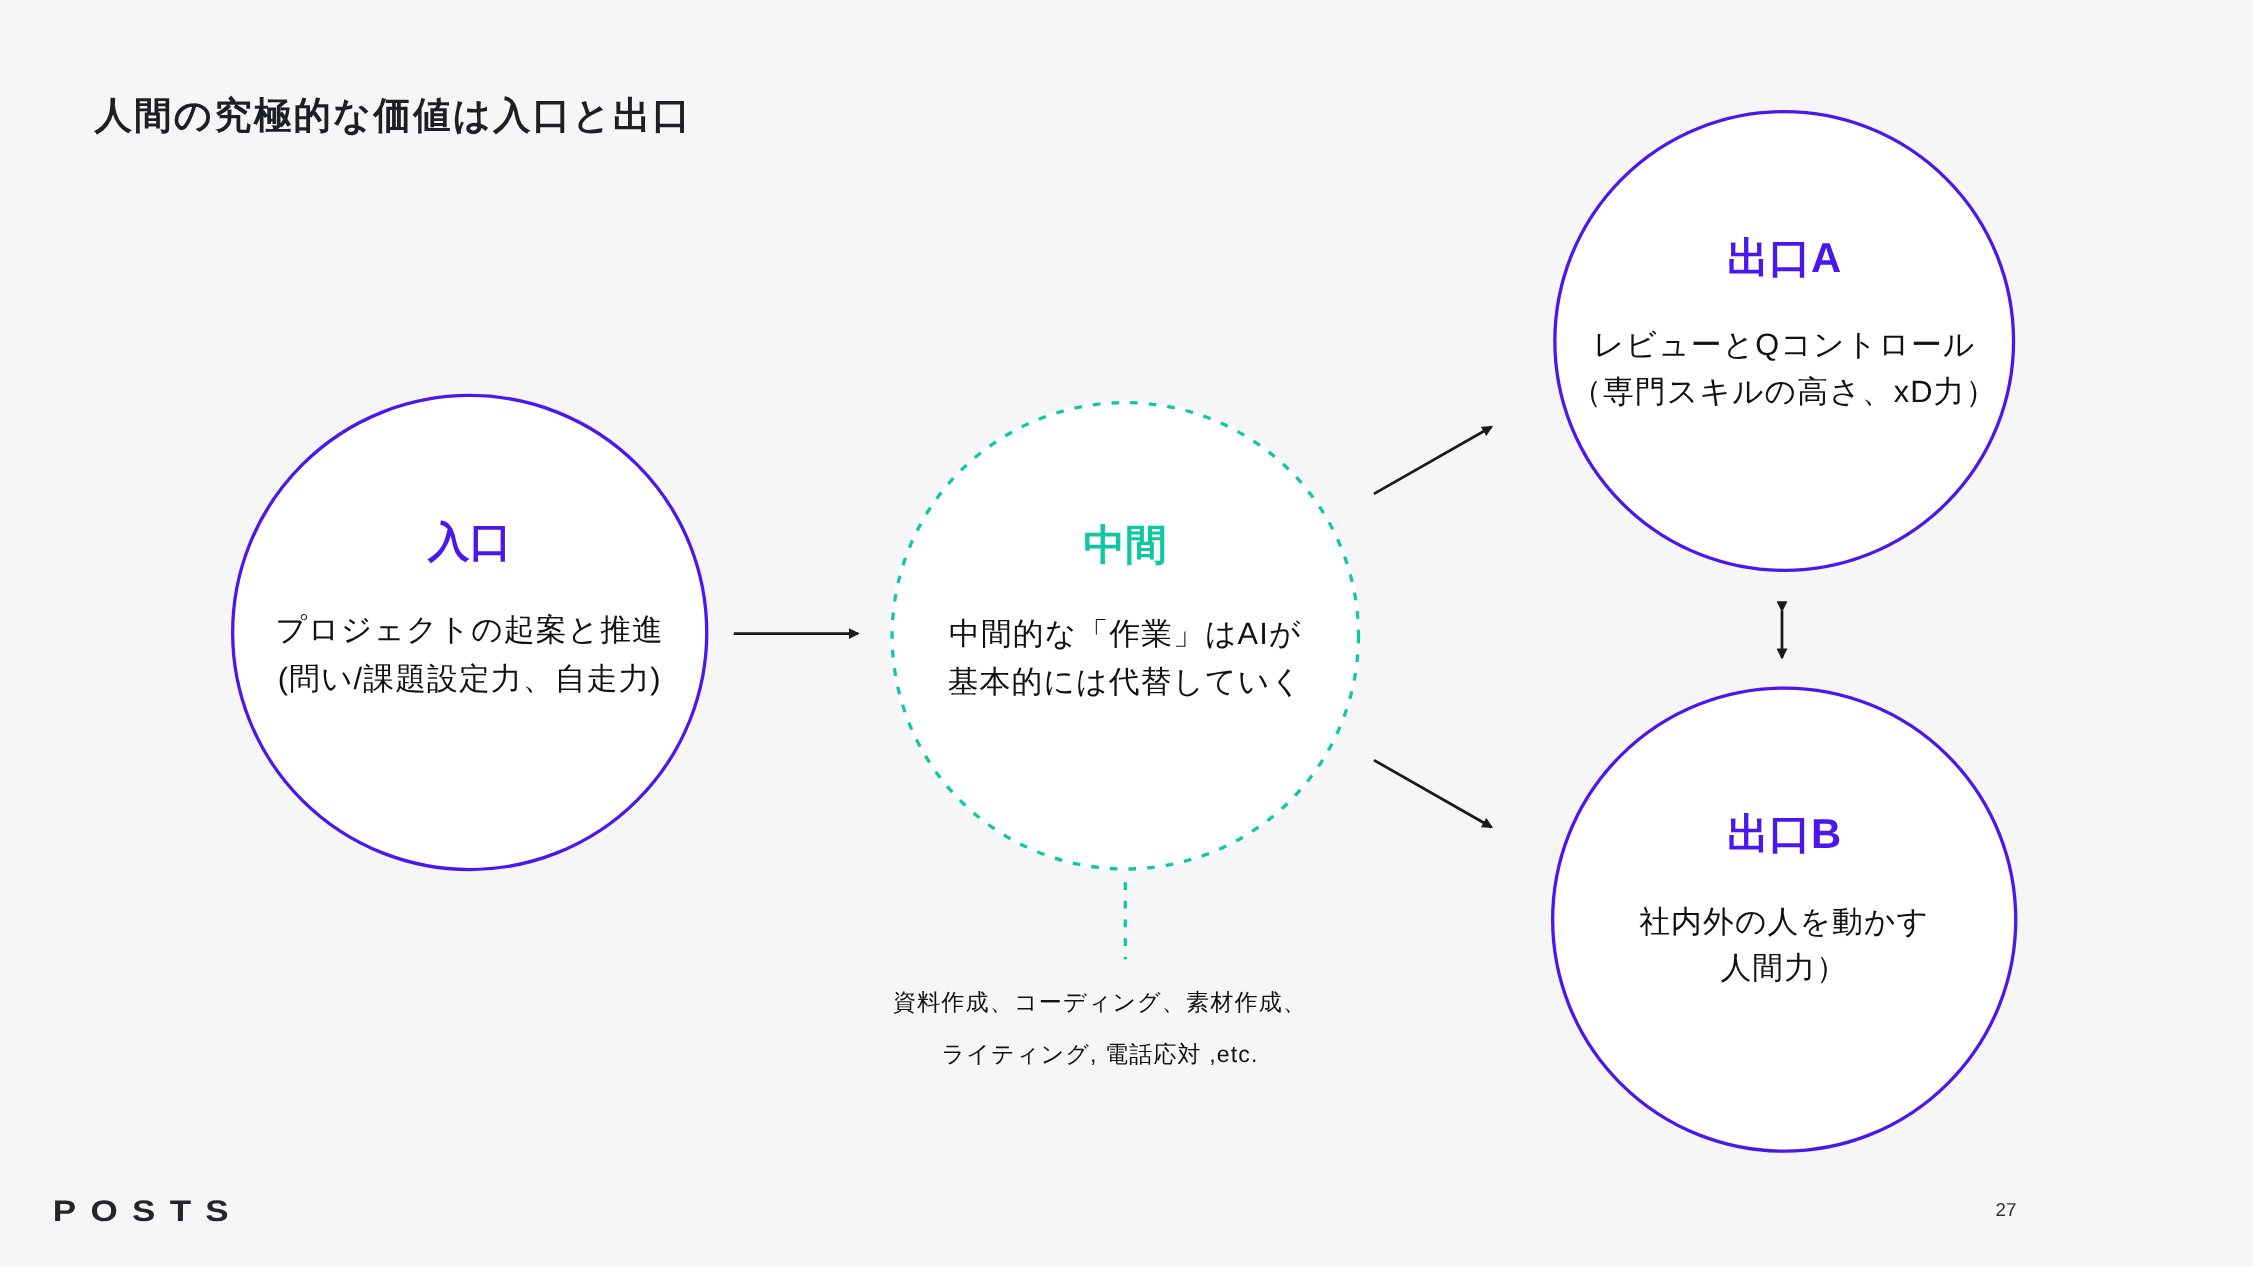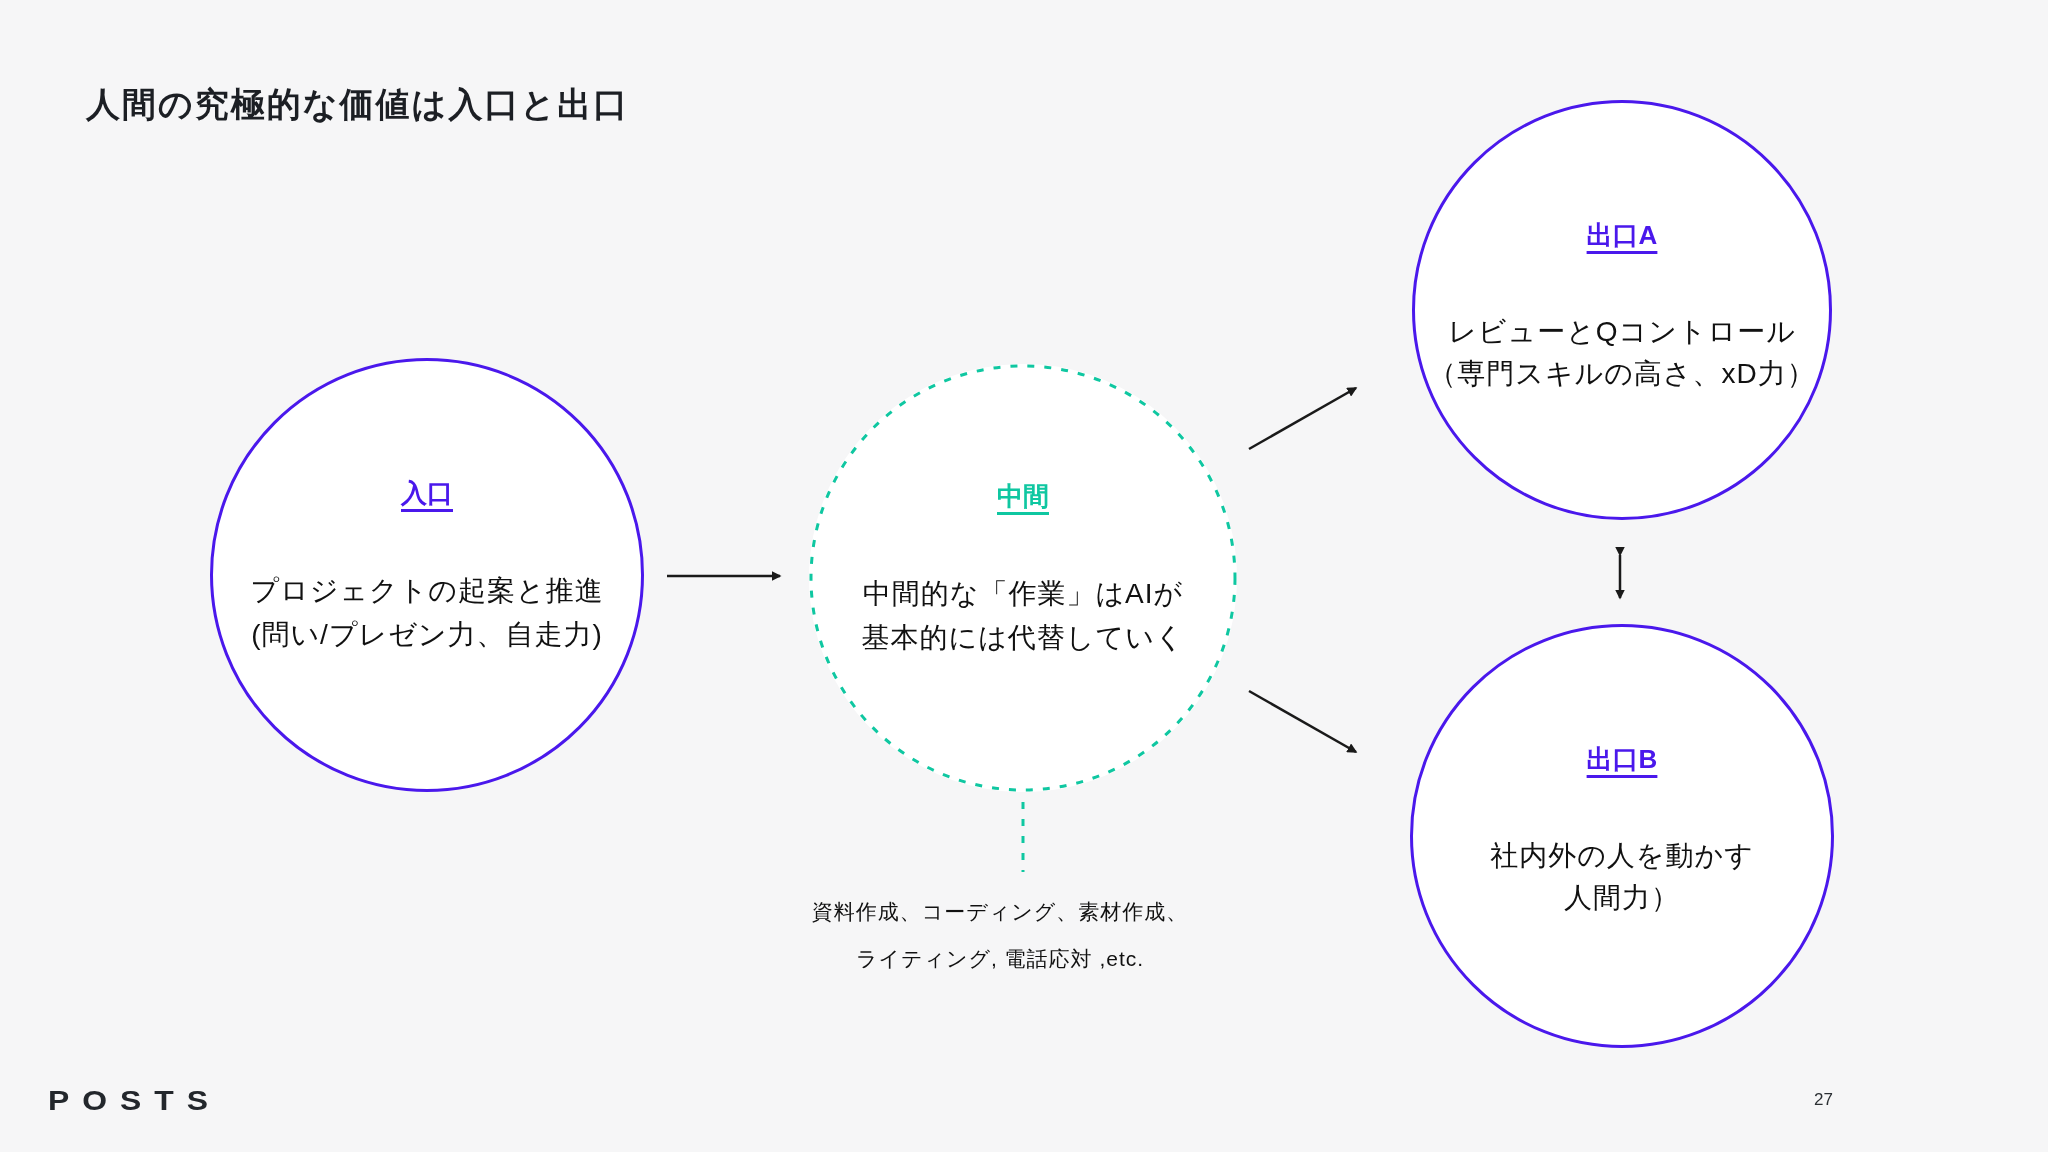--- a/index.html
+++ b/index.html
@@ -29,31 +29,30 @@
     text-align:center;
   }
   .circle.solid{border:3px solid var(--accent-blue);}
   .circle.entrance{left:210px;top:358px;width:434px;height:434px;}
   .circle.middle{left:809px;top:364px;width:428px;height:428px;border:none;}
   .circle.exit-a{left:1412px;top:100px;width:420px;height:420px;}
   .circle.exit-b{left:1410px;top:624px;width:424px;height:424px;}
 
   .node-label{
     position:absolute;left:0;right:0;top:106px;
-    font-size:26px;font-weight:700;line-height:52px;
-    text-decoration:underline;text-decoration-thickness:2.5px;text-underline-offset:7px;
+    font-size:38px;font-weight:700;line-height:52px;
+    text-decoration-thickness:2.5px;text-underline-offset:7px;
   }
   .node-label.blue{color:var(--accent-blue);text-decoration-color:var(--accent-blue);}
   .node-label.teal{color:var(--accent-teal);text-decoration-color:var(--accent-teal);}
 
   .node-body{
     position:absolute;left:0;right:0;top:190px;
     font-size:28px;font-weight:500;line-height:44px;color:#111;
     letter-spacing:1px;
-    margin-top:18px;
   }
   .circle.exit-a .node-body,.circle.exit-b .node-body{line-height:42px;}
 
   .overlay{
     position:absolute;left:0;top:0;width:2048px;height:1152px;
     pointer-events:none;
   }
 
   .caption{
     position:absolute;left:640px;top:888px;width:720px;
@@ -76,21 +75,21 @@
 <body>
 
 <div class="stage">
 
   <h1 class="title">人間の究極的な価値は入口と出口</h1>
 
   <div class="circle solid entrance">
     <div class="node-label blue">入口</div>
     <div class="node-body">
       <div>プロジェクトの起案と推進</div>
-      <div>(問い/プレゼン力、自走力)</div>
+      <div>(問い/課題設定力、自走力)</div>
     </div>
   </div>
 
   <div class="circle middle">
     <div class="node-label teal">中間</div>
     <div class="node-body">
       <div>中間的な「作業」はAIが</div>
       <div>基本的には代替していく</div>
     </div>
   </div>

